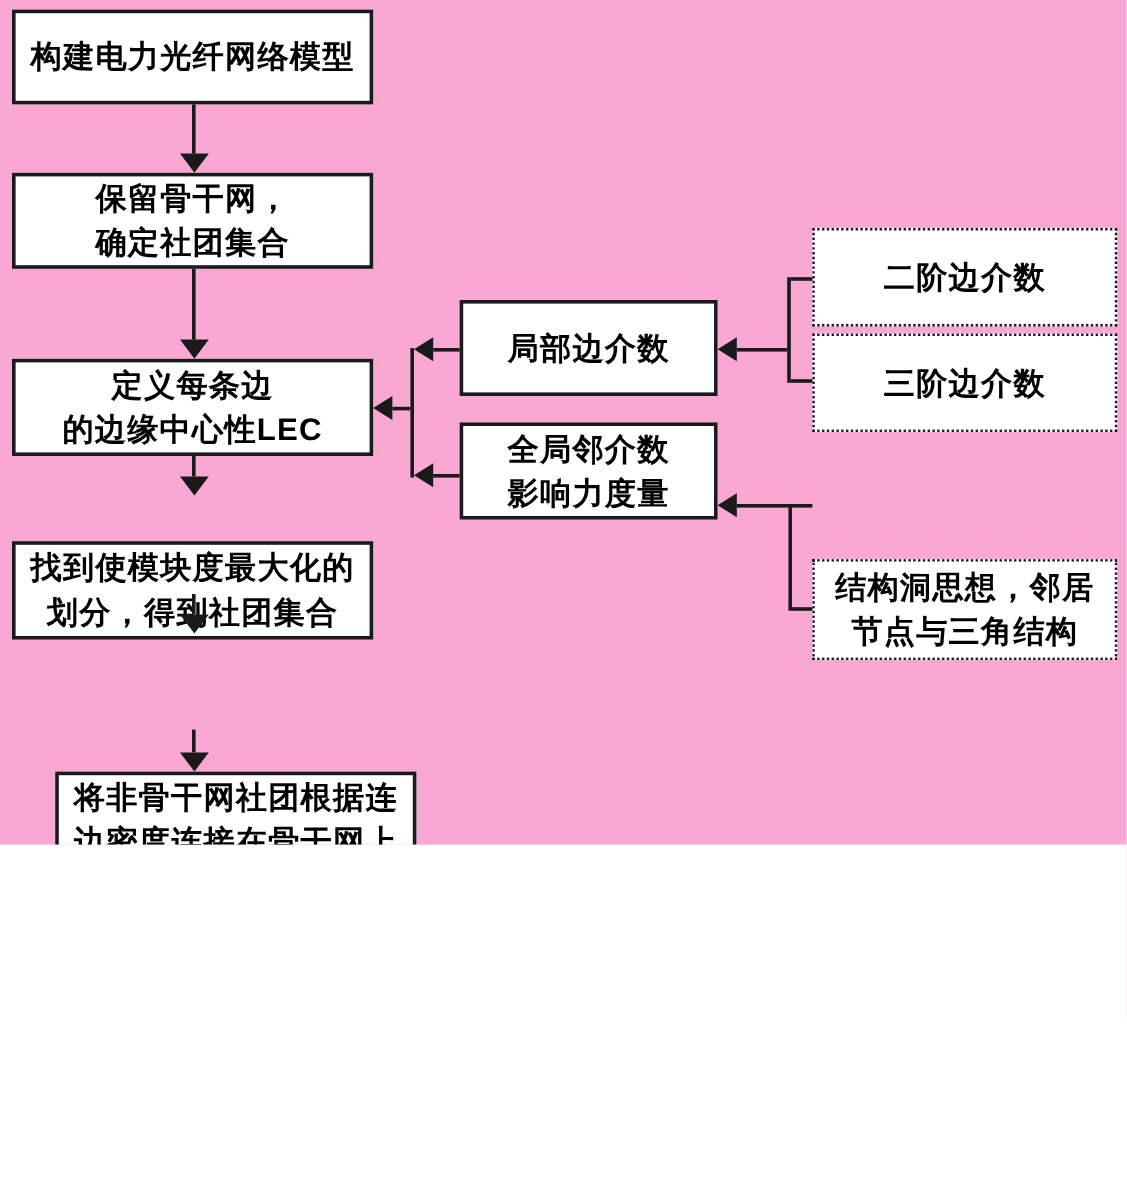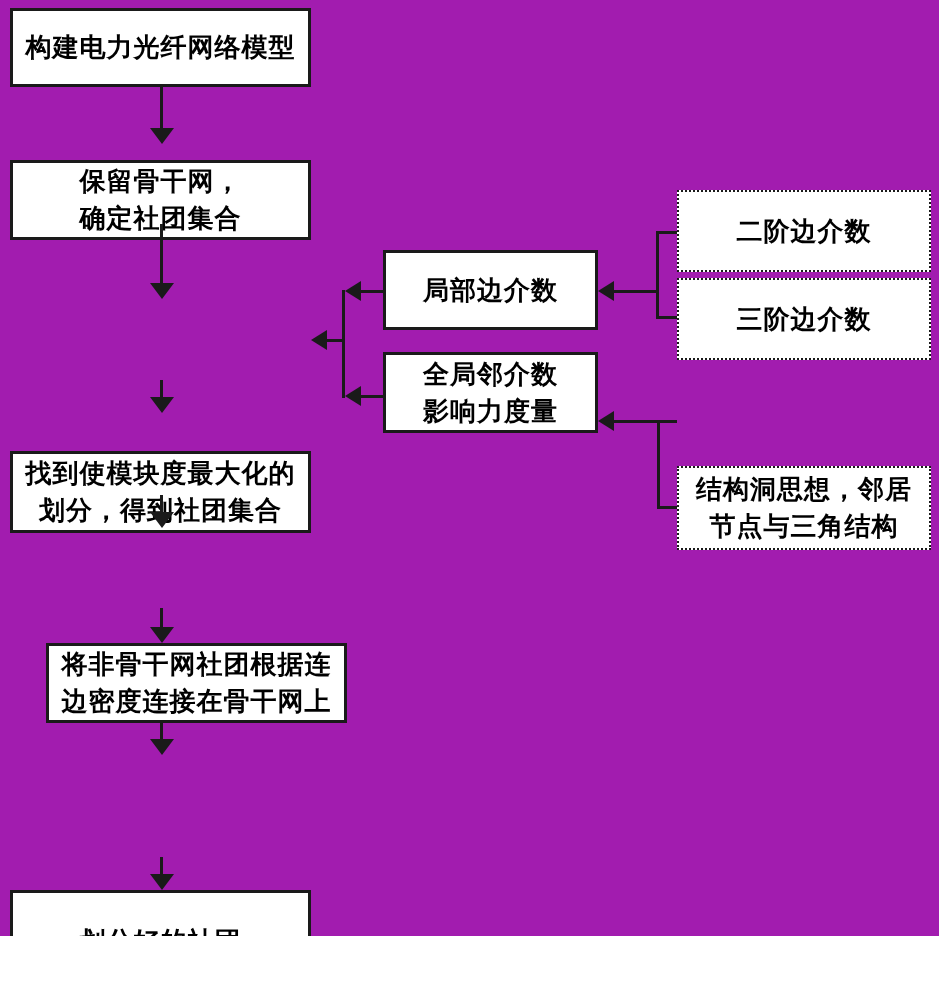--- a/index.html
+++ b/index.html
@@ -4,22 +4,22 @@
 <style>
   html, body {
     margin: 0;
     padding: 0;
     background: #ffffff;
     font-family: "Liberation Sans", sans-serif;
   }
   #canvas {
     position: relative;
     width: 939px;
-    height: 936px;
-    background: #a21caf;
+    height: 704px;
+    background: #f9a8d4;
     overflow: hidden;
   }
   .box {
     position: absolute;
     box-sizing: border-box;
     background: #ffffff;
     border: 3px solid #1a1a1a;
     display: flex;
     align-items: center;
     justify-content: center;
@@ -55,23 +55,25 @@
     border-right: 16px solid #1a1a1a;
   }
 </style>
 </head>
 <body>
 
 <div id="canvas">
 
   <div class="box" style="left:10px; top:8px;  width:301px; height:79px;">构建电力光纤网络模型</div>
 
-  <div class="box" style="left:10px; top:160px; width:301px; height:80px;">保留骨干网，
+  <div class="box" style="left:10px; top:144px; width:301px; height:80px;">保留骨干网，
 确定社团集合</div>
 
+  <div class="box" style="left:10px; top:299px; width:301px; height:81px;">定义每条边
+的边缘中心性LEC</div>
 
   <div class="box" style="left:10px; top:413px; width:301px; height:82px;margin-top:38px;">找到使模块度最大化的
 划分，得到社团集合</div>
 
 
   <div class="box" style="left:10px; top:643px; width:301px; height:80px;margin-left:36px;">将非骨干网社团根据连
 边密度连接在骨干网上</div>
 
 
   <div class="box" style="left:10px; top:890px; width:301px; height:102px;">划分好的社团</div>

